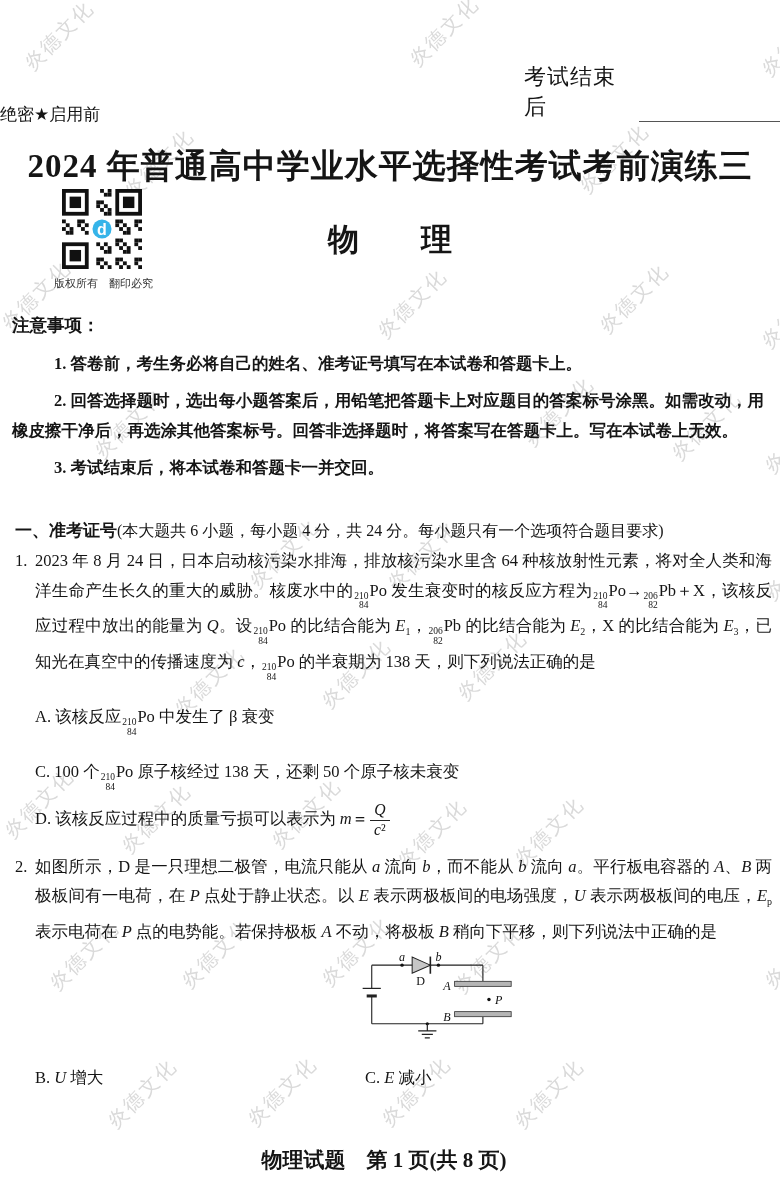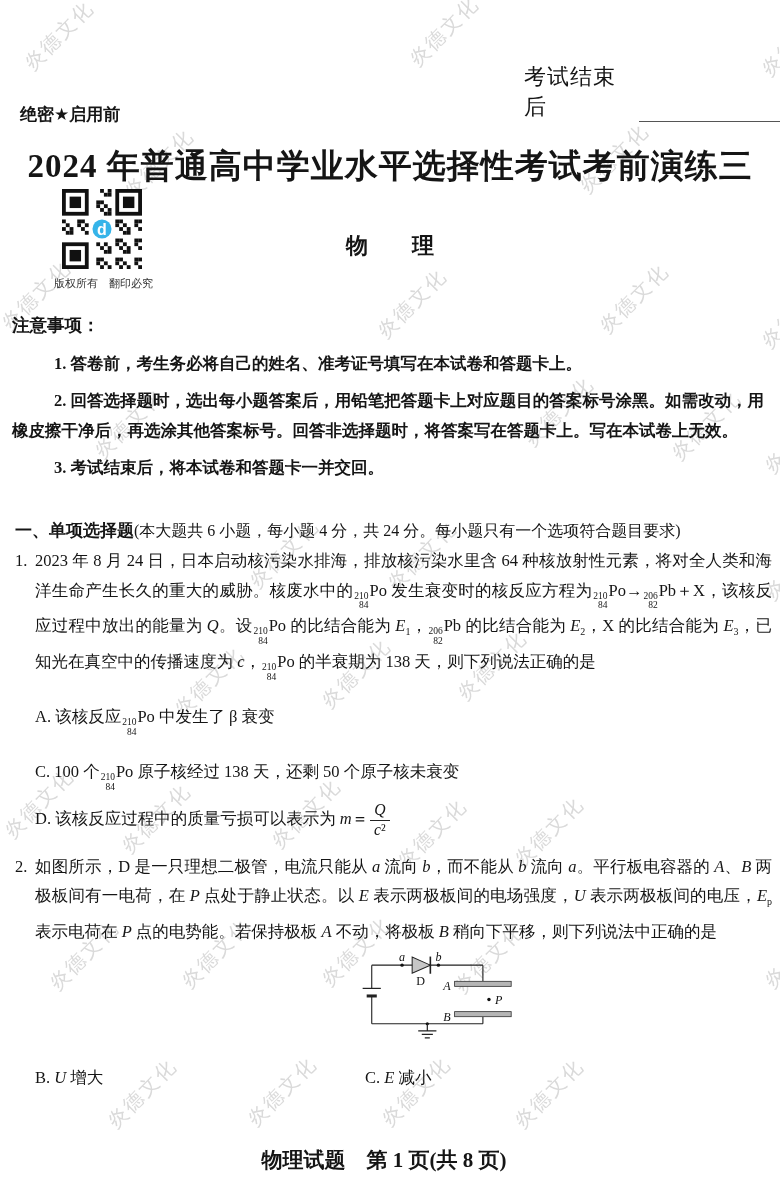--- a/index.html
+++ b/index.html
@@ -10,26 +10,26 @@
       white-space:nowrap;font-family:"Liberation Serif","DejaVu Serif",serif;}
   .content{position:absolute;inset:0;z-index:1;}
 
   
   .fillrow{position:absolute;left:524px;display:flex;align-items:flex-end;font-size:22px;}
   .row-name{top:12px;}
   .row-id{top:62px;}
   .fill-label{letter-spacing:1px;}
   .fill-line{display:inline-block;width:144px;border-bottom:1.5px solid #555;height:26px;margin-left:2px;}
 
-  .secrecy{position:absolute;left:20px;top:103px;font-family:"Liberation Sans","DejaVu Sans",sans-serif;
-           font-weight:bold;font-size:17px;}
+  .secrecy{position:absolute;left:0;top:103px;font-family:"Liberation Sans","DejaVu Sans",sans-serif;
+           font-weight:normal;font-size:17px;}
   .title{position:absolute;left:0;right:0;top:144px;margin:0;text-align:center;
          font-size:33px;font-weight:bold;letter-spacing:1px;}
-  .subject{position:absolute;left:0;right:0;top:219px;margin:12px;text-align:center;
-           font-size:22px;font-weight:bold;}
+  .subject{position:absolute;left:0;right:0;top:219px;margin:0;text-align:center;
+           font-size:31px;font-weight:bold;}
 
   .qr-wrap{position:absolute;left:54px;top:189px;width:96px;text-align:center;}
   .qr-cap{margin-top:3px;font-size:11px;color:#333;letter-spacing:0px;white-space:nowrap;
           font-family:"Liberation Sans","DejaVu Sans",sans-serif;}
 
   .notice{position:absolute;left:4px;right:8px;top:311px;font-size:16.5px;line-height:29.5px;}
   .notice-h{font-family:"Liberation Sans","DejaVu Sans",sans-serif;font-weight:bold;font-size:17.5px;
             margin-left:8px;margin-bottom:5px;}
   .notice p{margin:8px;text-indent:42px;text-align:justify;font-weight:bold;}
 
@@ -201,21 +201,21 @@
     <div class="notice">
       <div class="notice-h">注意事项：</div>
       <p>1. 答卷前，考生务必将自己的姓名、准考证号填写在本试卷和答题卡上。</p>
       <p>2. 回答选择题时，选出每小题答案后，用铅笔把答题卡上对应题目的答案标号涂黑。如需改动，用橡皮擦干净后，再选涂其他答案标号。回答非选择题时，将答案写在答题卡上。写在本试卷上无效。</p>
       <p>3. 考试结束后，将本试卷和答题卡一并交回。</p>
     </div>
 
     <div class="main">
 
       <div class="sec-h">
-        <span class="sec-b">一、单项选择题</span><span class="sec-n">(本大题共 6 小题，每小题 4 分，共 24 分。每小题只有一个选项符合题目要求)</span>
+        <span class="sec-b">一、准考证号</span><span class="sec-n">(本大题共 6 小题，每小题 4 分，共 24 分。每小题只有一个选项符合题目要求)</span>
       </div>
 
       <div class="q">
         <span class="qnum">1.</span>
         <div class="qtext">2023 年 8 月 24 日，日本启动核污染水排海，排放核污染水里含 64 种核放射性元素，将对全人类和海洋生命产生长久的重大的威胁。核废水中的<span class="nuc">
               <span>210</span>
               <span>84</span>
             </span>Po 发生衰变时的核反应方程为<span class="nuc">
               <span>210</span>
               <span>84</span>

